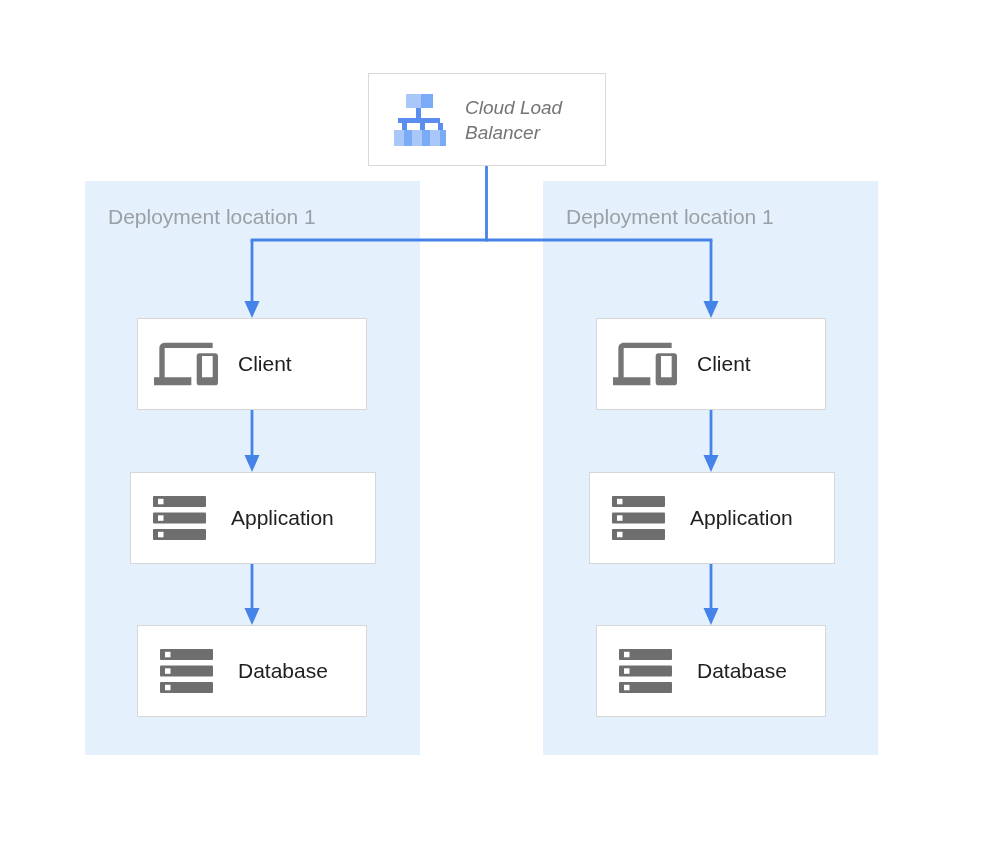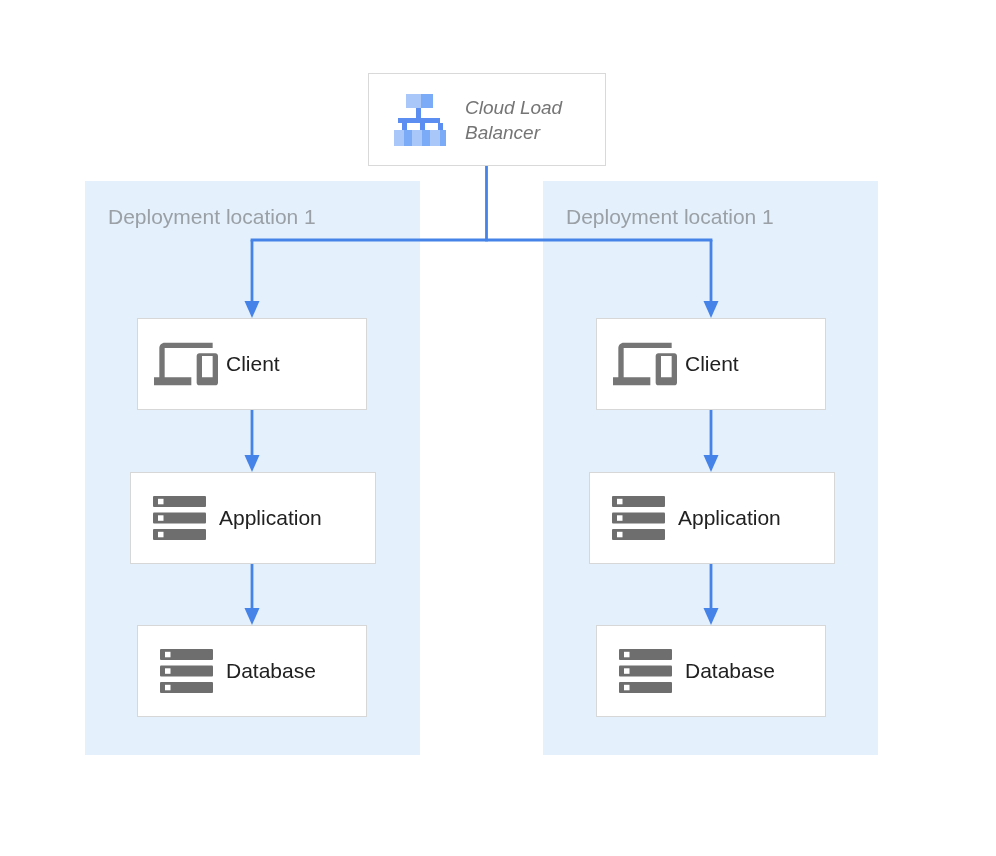--- a/index.html
+++ b/index.html
@@ -21,21 +21,21 @@
   .node {
     position:absolute; box-sizing:border-box; height:92px;
     background:#ffffff; border:1px solid #D7D7D7;
     display:flex; align-items:center; z-index:3;
   }
   .icon-wrap {
     width:64px; margin-left:16px; flex:0 0 auto;
     display:flex; align-items:center; justify-content:center;
   }
   .node-label {
-    margin-left:8px; font-size:21px; color:#212121; white-space:nowrap;
+    margin-left:20px; font-size:21px; color:#212121; white-space:nowrap;
   }
   .lb-box {
     position:absolute; left:368px; top:73px; width:238px; height:93px;
     box-sizing:border-box; background:#ffffff; border:1px solid #D9D9D9;
     display:flex; align-items:center; z-index:3;
   }
   .lb-icon-wrap {
     width:56px; margin-left:21px; flex:0 0 auto;
     display:flex; align-items:center; justify-content:center;
   }

